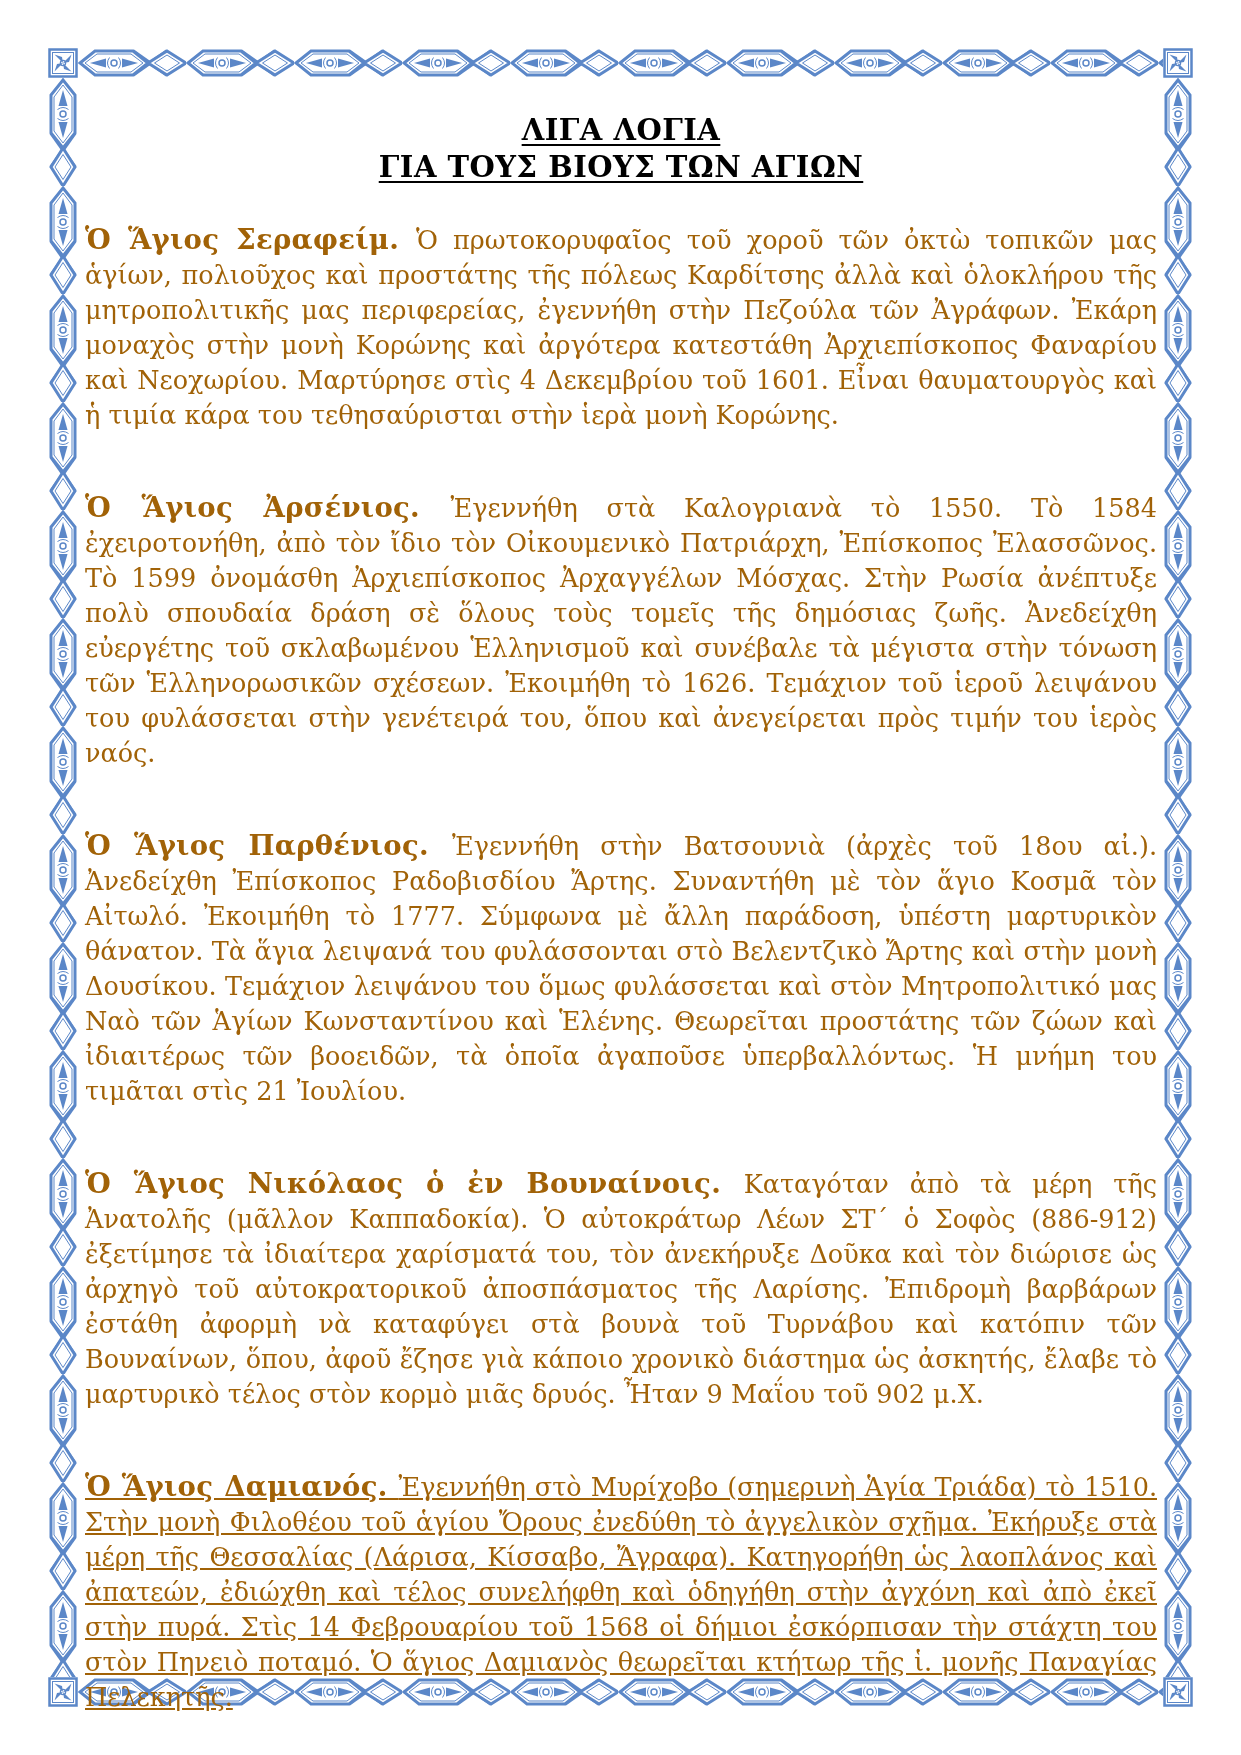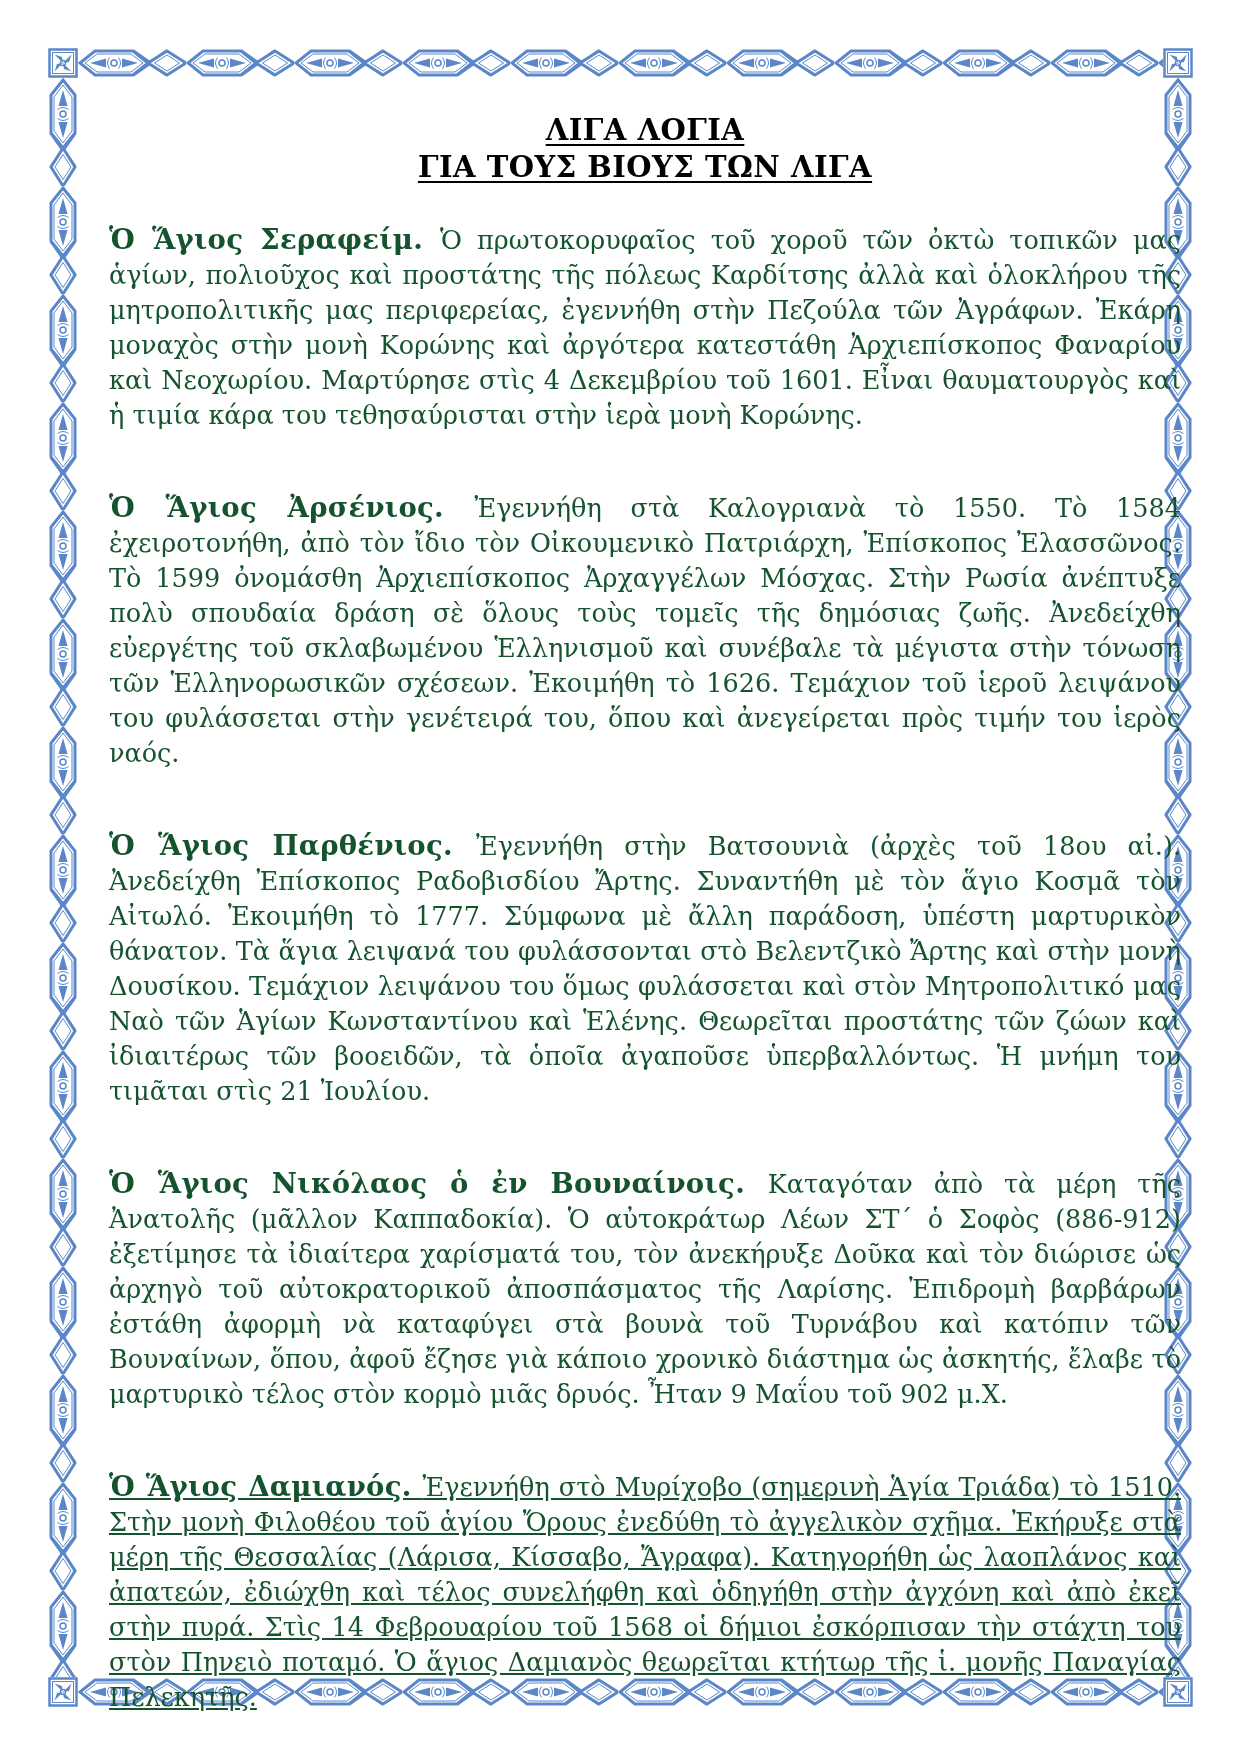--- a/index.html
+++ b/index.html
@@ -29,42 +29,41 @@
   .st { fill: #ffffff; stroke: var(--border-blue); }
   .ln { fill: none;    stroke: var(--border-blue); }
   .fl { fill: var(--border-blue); stroke: none; }
   .defs-holder { position: absolute; width: 0; height: 0; overflow: hidden; }
   
   .content {
     position: absolute;
     left: 85px;
     top: 112px;
     width: 1072px;
-    margin-left: 24px;
   }
   .title {
     text-align: center;
     font-weight: bold;
     font-size: 29px;
     line-height: 37px;
     letter-spacing: 0.5px;
   }
   .title-line {
     display: inline-block;
     text-decoration: underline;
     text-decoration-thickness: 2px;
     text-underline-offset: 4px;
   }
   .paragraphs { margin-top: 36px; }
   .para {
     font-size: 25.5px;
     line-height: 35px;
     text-align: justify;
     margin-bottom: 57px;
-    color: #14532d;
+    color: #a16207;
   }
   .para:last-child { margin-bottom: 0; text-decoration: underline; }
   .lead {
     font-weight: bold;
     font-size: 27.5px;
     letter-spacing: 0.3px;
   }
 </style>
 </head>
 <body>
@@ -156,21 +155,21 @@
     <path class="fl" d="M15 15 L6.5 6.5 L14 9 Z"></path>
     <path class="fl" d="M15 15 L23.5 6.5 L21 14 Z"></path>
     <path class="fl" d="M15 15 L23.5 23.5 L16 21 Z"></path>
     <path class="fl" d="M15 15 L6.5 23.5 L9 16 Z"></path>
     <circle class="ln" stroke-width="1.3" cx="15" cy="15" r="2.6"></circle>
   </svg>
 
   <div class="content">
     <h1 class="title">
       <span class="title-line">ΛΙΓΑ ΛΟΓΙΑ</span><br>
-      <span class="title-line">ΓΙΑ ΤΟΥΣ ΒΙΟΥΣ ΤΩΝ ΛΙΓΑ</span>
+      <span class="title-line">ΓΙΑ ΤΟΥΣ ΒΙΟΥΣ ΤΩΝ ΑΓΙΩΝ</span>
     </h1>
     <div class="paragraphs" id="paragraphs">
   <p class="para"><strong class="lead">Ὁ Ἅγιος Σεραφείμ. </strong><span>Ὁ πρωτοκορυφαῖος τοῦ χοροῦ τῶν ὀκτὼ τοπικῶν μας ἁγίων, πολιοῦχος καὶ προστάτης τῆς πόλεως Καρδίτσης ἀλλὰ καὶ ὁλοκλήρου τῆς μητροπολιτικῆς μας περιφερείας, ἐγεννήθη στὴν Πεζούλα τῶν Ἀγράφων. Ἐκάρη μοναχὸς στὴν μονὴ Κορώνης καὶ ἀργότερα κατεστάθη Ἀρχιεπίσκοπος Φαναρίου καὶ Νεοχωρίου. Μαρτύρησε στὶς 4 Δεκεμβρίου τοῦ 1601. Εἶναι θαυματουργὸς καὶ ἡ τιμία κάρα του τεθησαύρισται στὴν ἱερὰ μονὴ Κορώνης.</span></p>
 
   <p class="para"><strong class="lead">Ὁ Ἅγιος Ἀρσένιος. </strong><span>Ἐγεννήθη στὰ Καλογριανὰ τὸ 1550. Τὸ 1584 ἐχειροτονήθη, ἀπὸ τὸν ἴδιο τὸν Οἰκουμενικὸ Πατριάρχη, Ἐπίσκοπος Ἐλασσῶνος. Τὸ 1599 ὀνομάσθη Ἀρχιεπίσκοπος Ἀρχαγγέλων Μόσχας. Στὴν Ρωσία ἀνέπτυξε πολὺ σπουδαία δράση σὲ ὅλους τοὺς τομεῖς τῆς δημόσιας ζωῆς. Ἀνεδείχθη εὐεργέτης τοῦ σκλαβωμένου Ἑλληνισμοῦ καὶ συνέβαλε τὰ μέγιστα στὴν τόνωση τῶν Ἑλληνορωσικῶν σχέσεων. Ἐκοιμήθη τὸ 1626. Τεμάχιον τοῦ ἱεροῦ λειψάνου του φυλάσσεται στὴν γενέτειρά του, ὅπου καὶ ἀνεγείρεται πρὸς τιμήν του ἱερὸς ναός.</span></p>
 
   <p class="para"><strong class="lead">Ὁ Ἅγιος Παρθένιος. </strong><span>Ἐγεννήθη στὴν Βατσουνιὰ (ἀρχὲς τοῦ 18ου αἰ.). Ἀνεδείχθη Ἐπίσκοπος Ραδοβισδίου Ἄρτης. Συναντήθη μὲ τὸν ἅγιο Κοσμᾶ τὸν Αἰτωλό. Ἐκοιμήθη τὸ 1777. Σύμφωνα μὲ ἄλλη παράδοση, ὑπέστη μαρτυρικὸν θάνατον. Τὰ ἅγια λειψανά του φυλάσσονται στὸ Βελεντζικὸ Ἄρτης καὶ στὴν μονὴ Δουσίκου. Τεμάχιον λειψάνου του ὅμως φυλάσσεται καὶ στὸν Μητροπολιτικό μας Ναὸ τῶν Ἁγίων Κωνσταντίνου καὶ Ἑλένης. Θεωρεῖται προστάτης τῶν ζώων καὶ ἰδιαιτέρως τῶν βοοειδῶν, τὰ ὁποῖα ἀγαποῦσε ὑπερβαλλόντως. Ἡ μνήμη του τιμᾶται στὶς 21 Ἰουλίου.</span></p>
 
   <p class="para"><strong class="lead">Ὁ Ἅγιος Νικόλαος ὁ ἐν Βουναίνοις. </strong><span>Καταγόταν ἀπὸ τὰ μέρη τῆς Ἀνατολῆς (μᾶλλον Καππαδοκία). Ὁ αὐτοκράτωρ Λέων ΣΤ΄ ὁ Σοφὸς (886-912) ἐξετίμησε τὰ ἰδιαίτερα χαρίσματά του, τὸν ἀνεκήρυξε Δοῦκα καὶ τὸν διώρισε ὡς ἀρχηγὸ τοῦ αὐτοκρατορικοῦ ἀποσπάσματος τῆς Λαρίσης. Ἐπιδρομὴ βαρβάρων ἐστάθη ἀφορμὴ νὰ καταφύγει στὰ βουνὰ τοῦ Τυρνάβου καὶ κατόπιν τῶν Βουναίνων, ὅπου, ἀφοῦ ἔζησε γιὰ κάποιο χρονικὸ διάστημα ὡς ἀσκητής, ἔλαβε τὸ μαρτυρικὸ τέλος στὸν κορμὸ μιᾶς δρυός. Ἦταν 9 Μαΐου τοῦ 902 μ.Χ.</span></p>
 

